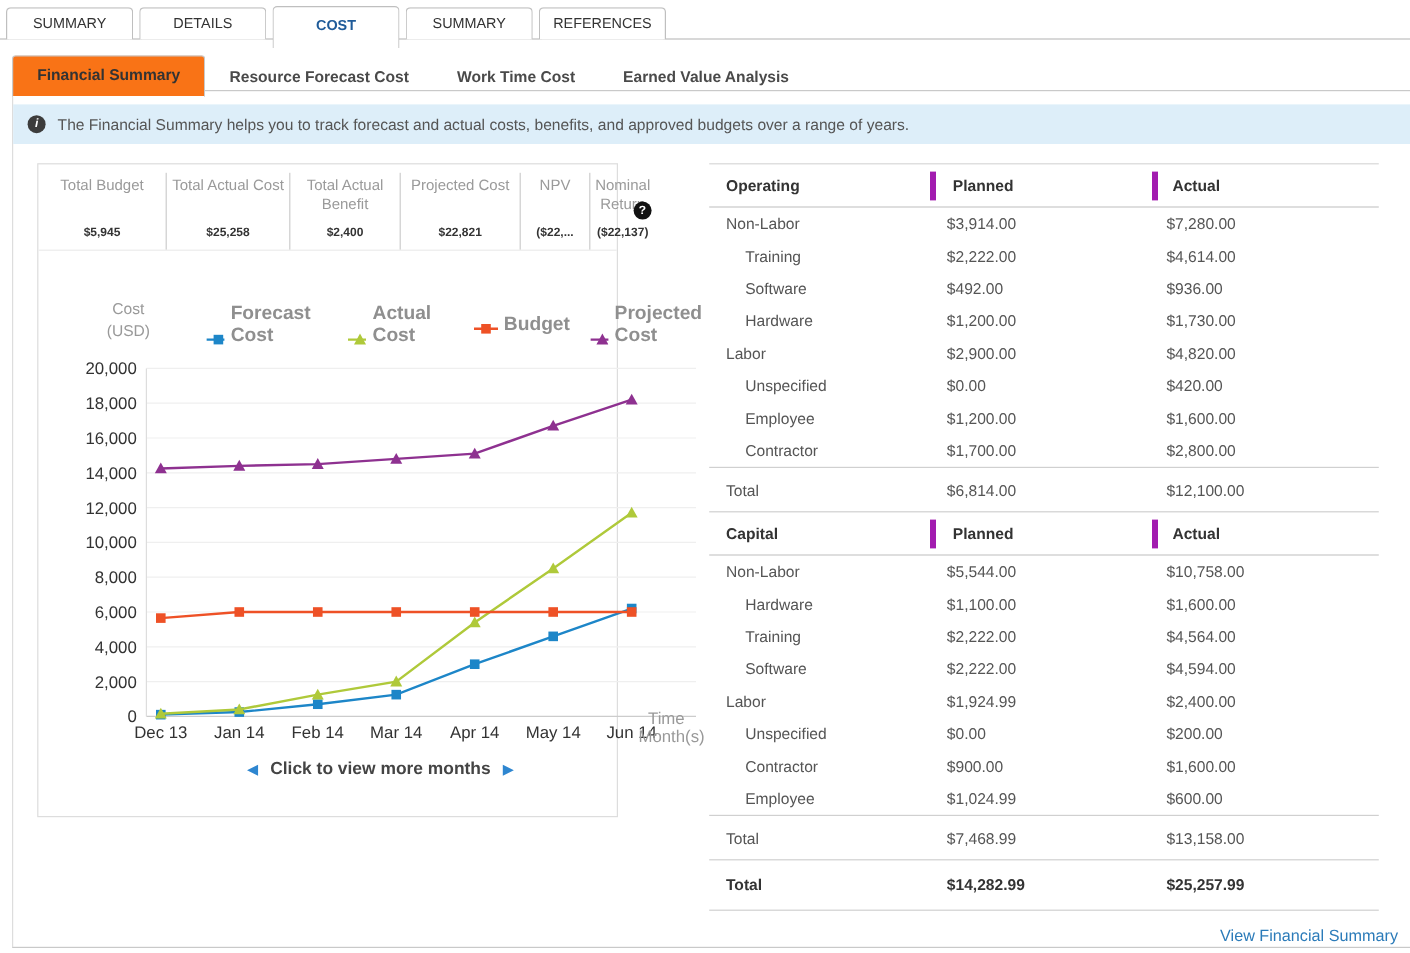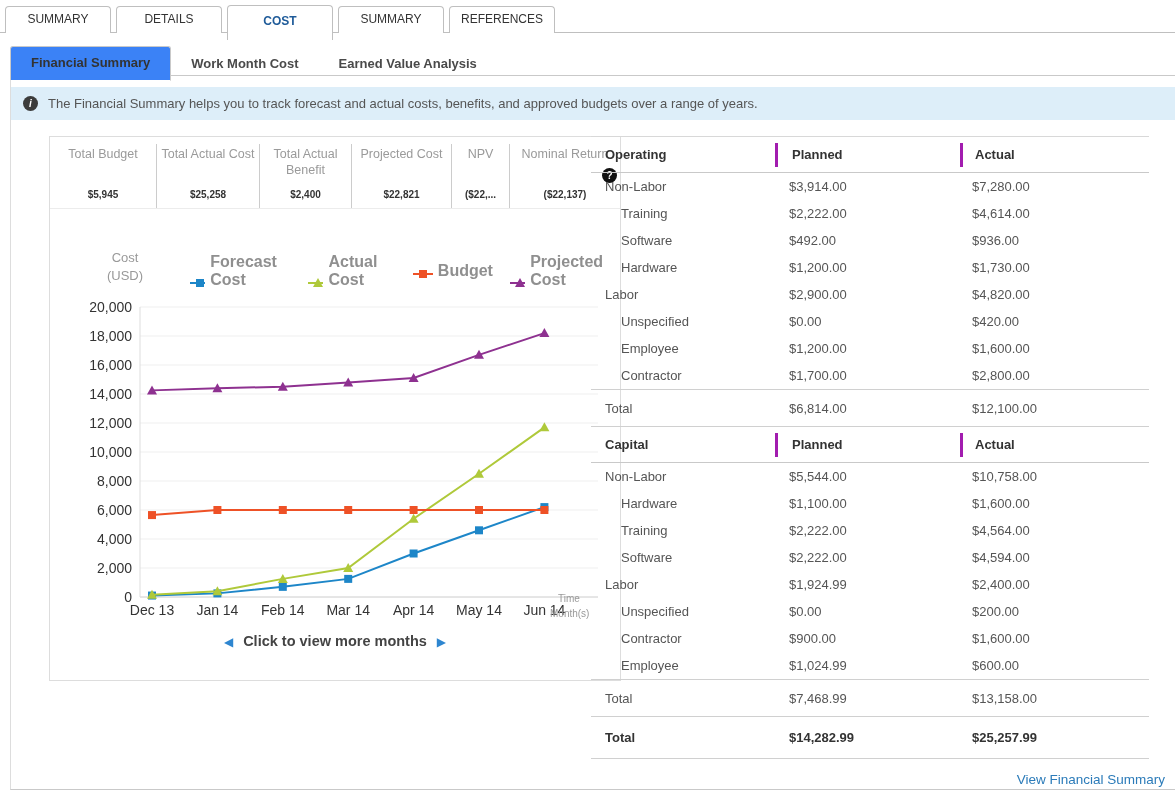--- a/index.html
+++ b/index.html
@@ -8,57 +8,57 @@
 
   
   .main-tabbar { position:absolute; top:0; left:0; width:1175px; height:33px; border-bottom:1px solid #bfbfbf; z-index:1; }
   .main-tabs { display:flex; gap:5px; padding:6px 0 0 5px; height:33px; }
   .main-tab { width:106px; height:27px; background:#fff; border:1px solid #bfbfbf; border-bottom:none; border-radius:4px 4px 0 0; text-align:center; line-height:25px; font-size:12px; color:#333; cursor:pointer; }
   .main-tab.active { height:35px; margin-top:-1px; line-height:30px; position:relative; z-index:3; color:#1f5b99; font-weight:bold; background:#fff; }
 
   
   .subtabs { position:absolute; top:46px; left:10px; display:flex; align-items:flex-end; z-index:3; }
   .subtab { font-weight:bold; font-size:13px; color:#4a4a4a; padding:8px 20px 9px; cursor:pointer; }
-  .subtab.active { border:1px solid #c9c9c9; border-bottom:1px solid #fff; border-radius:3px 3px 0 0; background:#3b82f6; color:#333; margin-bottom:-1px; padding-bottom:10px; }
+  .subtab.active { border:1px solid #c9c9c9; border-bottom:1px solid #fff; border-radius:3px 3px 0 0; background:#f97316; color:#333; margin-bottom:-1px; padding-bottom:10px; }
 
   
   .panel { position:absolute; top:75px; left:10px; width:1165px; height:715px; border-top:1px solid #c9c9c9; border-left:1px solid #ddd; border-bottom:1px solid #c9c9c9; background:#fff; }
 
   .info-banner { position:absolute; top:11px; left:0; width:1164px; height:33px; background:#ddeef9; display:flex; align-items:center; padding:0 12px; }
   .info-icon { width:15px; height:15px; border-radius:50%; background:#3c3c3c; color:#fff; font-size:10px; font-weight:bold; font-style:italic; text-align:center; line-height:15px; flex:0 0 15px; }
   .info-text { margin-left:10px; font-size:13px; color:#555; }
 
   
-  .left-box { position:absolute; left:20px; top:60px; width:572px; height:545px; border:1px solid #ddd; background:#fff;margin-left:18px; }
+  .left-box { position:absolute; left:20px; top:60px; width:484px; height:545px; border:1px solid #ddd; background:#fff; }
   .stats-row { display:flex; height:72px; border-bottom:1px solid #ececec; padding-top:7px; }
   .stat-cell { display:flex; flex-direction:column; text-align:center; border-right:1px solid #ccc; position:relative; }
   .stat-cell:last-child { border-right:none; }
   .stat-label { color:#9a9a9a; font-size:12.5px; line-height:1.25; padding:3px 4px 0; }
   .stat-value { margin-top:auto; font-weight:bold; font-size:10px; color:#333; padding-bottom:8px; }
   .help-icon { position:absolute; right:3px; top:24px; width:15px; height:15px; border-radius:50%; background:#111; color:#fff; font-size:10px; font-weight:bold; line-height:15px; text-align:center; cursor:pointer; }
 
   .chart-area { position:relative; width:570px; height:470px; }
   .y-axis-label { position:absolute; left:44px; top:40px; width:62px; text-align:center; color:#999; font-size:13px; line-height:18px; }
   .chart-legend { position:absolute; top:44px; left:140px; right:4px; display:flex; justify-content:center; gap:17px; align-items:center; z-index:2; }
   .legend-item { display:flex; align-items:flex-end; gap:5px; color:#8f8f8f; font-weight:bold; font-size:16px; cursor:pointer; }
-  .x-axis-label { position:absolute; left:500px; top:382px; width:72px; color:#999; font-size:10px; line-height:15px; }
+  .x-axis-label { position:absolute; left:500px; top:382px; width:72px; color:#999; font-size:14px; line-height:15px; }
   .x-axis-label .l1 { padding-left:8px; }
   .chart-svg { position:absolute; top:0; left:0; }
   .pager { position:absolute; top:424px; left:0; width:570px; text-align:center; font-size:14.5px; color:#444; }
   .pager .arrow { color:#2e86d0; font-size:12px; padding:0 10px; cursor:pointer; }
   .pager .pager-text { cursor:pointer;font-weight:bold; }
 
   
   .cost-table { position:absolute; left:580px; top:60px; width:558px; border-top:1px solid #d8d8d8; font-size:13px; }
   .t-row { display:flex; align-items:center; }
   .t-c1 { width:184px; padding-left:14px; }
   .t-c2 { width:185px; padding-left:14px; }
   .t-c3 { flex:1; padding-left:12px; }
   .sec-header { height:36px; border-bottom:1px solid #c9c9c9; font-weight:bold; color:#333; }
-  .sec-header .t-c2, .sec-header .t-c3 { border-left:3px solid #a21caf; height:24px; line-height:24px; }
+  .sec-header .t-c2, .sec-header .t-c3 { border-left:5px solid #a21caf; height:24px; line-height:24px; }
   .data-row { height:27px; color:#555; }
   .data-row .indent { padding-left:30px; }
   .total-row { height:38px; border-top:1px solid #d0d0d0; border-bottom:1px solid #d0d0d0; color:#555; }
   .grand-total { height:42px; border-bottom:1px solid #d0d0d0; font-weight:bold; color:#333; }
 
   .footer-link { position:absolute; right:10px; top:696px; color:#2b7bb9; font-size:13.5px; cursor:pointer; }
 </style>
 </head>
 <body>
 
@@ -67,21 +67,22 @@
       <div class="main-tab">SUMMARY</div>
       <div class="main-tab">DETAILS</div>
       <div class="main-tab active">COST</div>
       <div class="main-tab">SUMMARY</div>
       <div class="main-tab">REFERENCES</div>
     </div>
 </div>
 
 <div class="subtabs" id="sub-tabs">
     <div class="subtab active">Financial Summary</div>
-    <div class="subtab">Work Month Cost</div>
+    <div class="subtab">Resource Forecast Cost</div>
+    <div class="subtab">Work Time Cost</div>
     <div class="subtab">Earned Value Analysis</div>
   </div>
 
 <div class="panel">
 
   <div class="info-banner">
     <span class="info-icon">i</span>
     <span class="info-text">The Financial Summary helps you to track forecast and actual costs, benefits, and approved budgets over a range of years.</span>
   </div>
 

